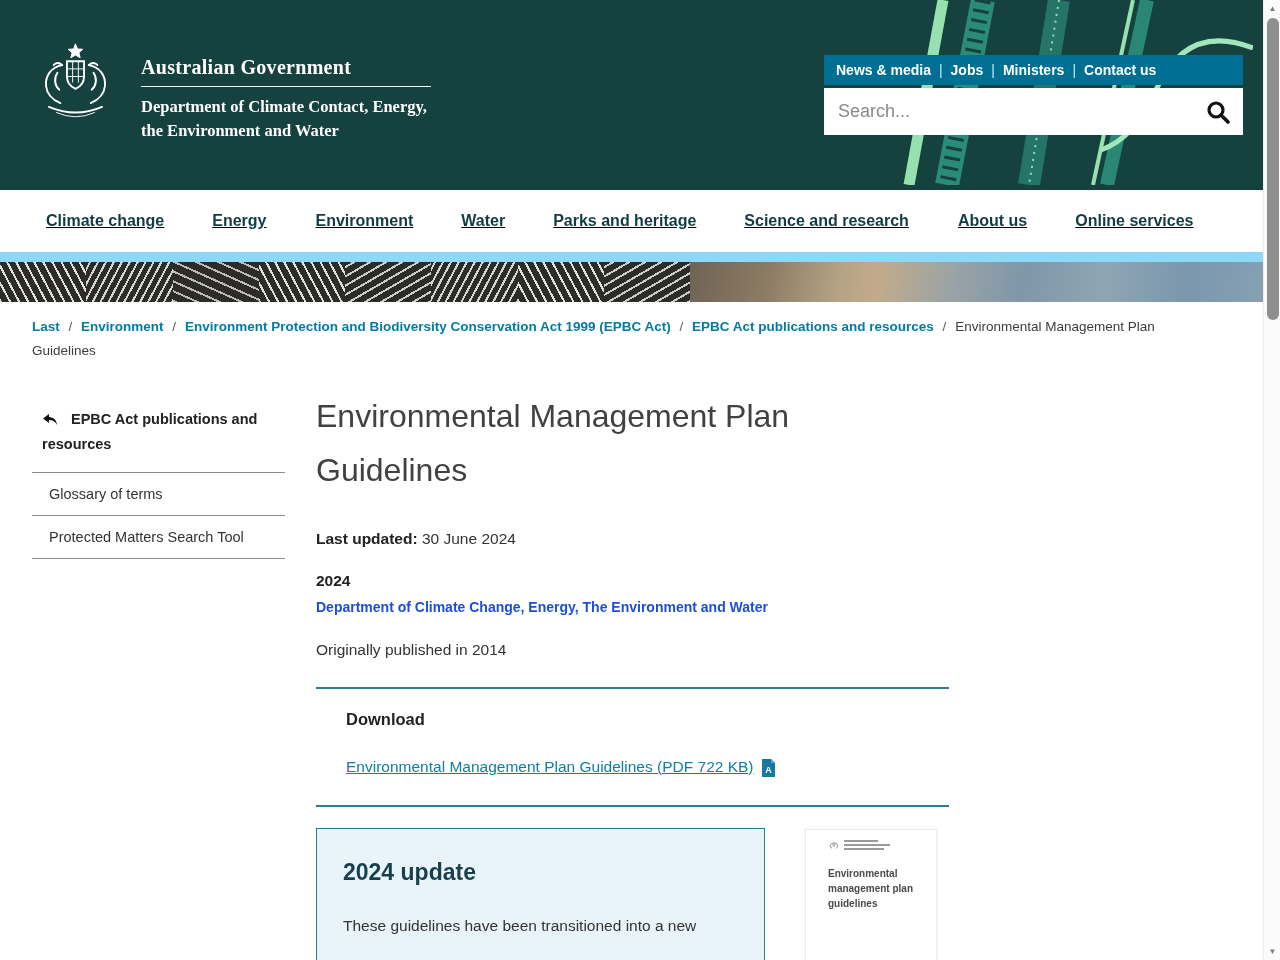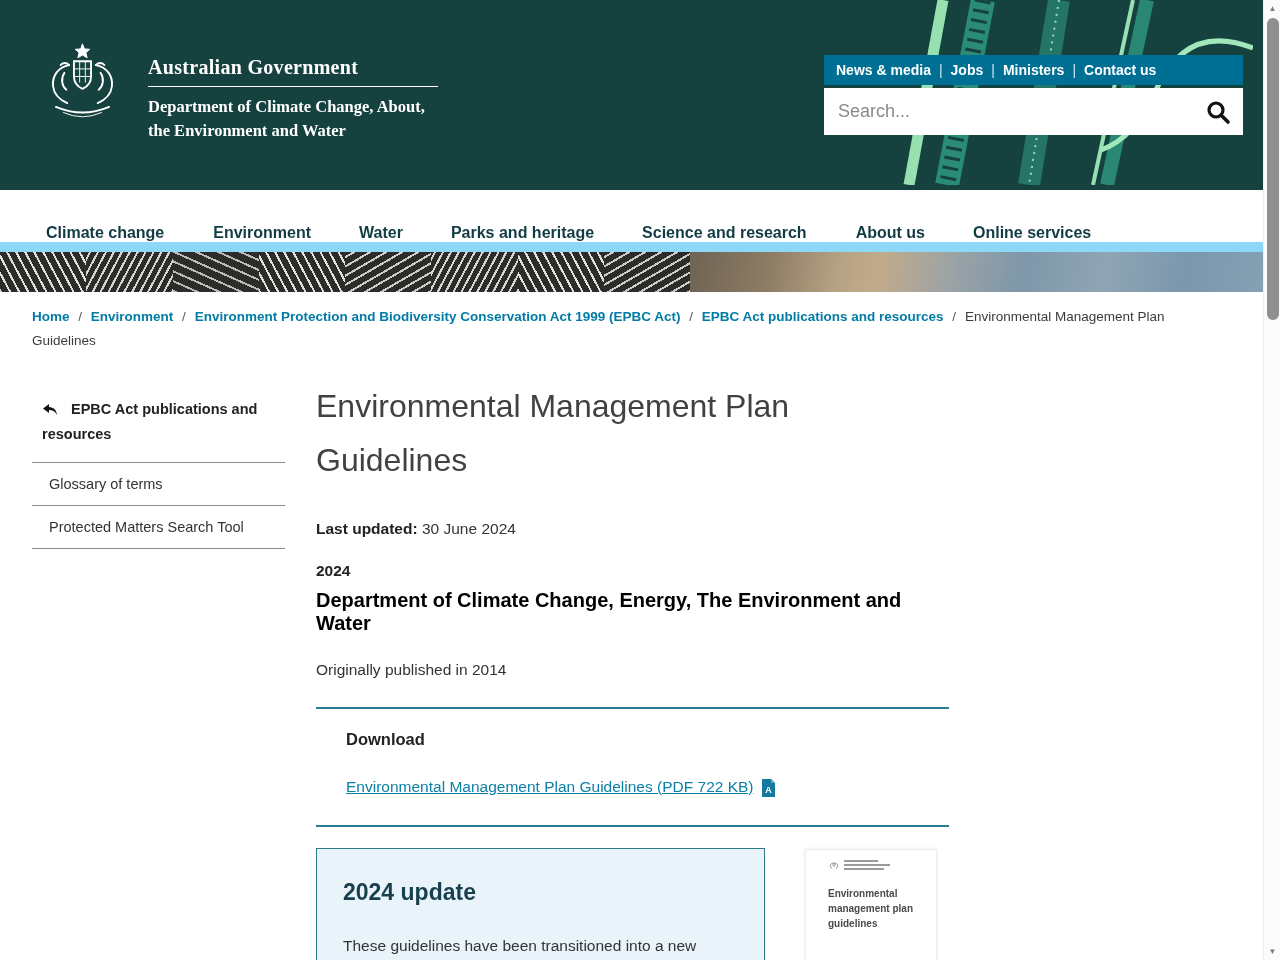--- a/index.html
+++ b/index.html
@@ -4,42 +4,42 @@
 <style>
   * { margin:0; padding:0; box-sizing:border-box; }
   html,body { width:1280px; height:960px; overflow:hidden; background:#fff;
               font-family:"Liberation Sans", sans-serif; }
   .viewport { position:relative; width:1280px; height:960px; }
   .page { position:absolute; left:0; top:0; width:1263px; height:960px; overflow:hidden; }
 
   
   .site-header { position:relative; width:100%; height:190px; background:#15413f; overflow:hidden; }
   .header-art { position:absolute; right:10px; top:0; width:430px; height:185px; opacity:.95; }
-  .logo-block { position:absolute; left:35px; top:38px; display:flex; align-items:flex-start; z-index:2; }
+  .logo-block { position:absolute; left:28px; top:38px; display:flex; align-items:flex-start; z-index:2; }
   .crest { width:95px; height:95px; margin-right:18px; }
   .logo-text { color:#fff; font-family:"Liberation Serif", serif; padding-top:18px; }
   .gov-name { font-size:20px; font-weight:bold; letter-spacing:.3px; }
   .logo-rule { width:290px; height:1px; background:#fff; margin:7px 0 8px 0; }
   .dept-name { font-size:16.5px; font-weight:bold; line-height:1.45; }
 
   .topbar { position:absolute; left:824px; top:55px; width:419px; height:30px;
             background:#006f94; display:flex; align-items:center; padding-left:12px; z-index:3; }
   .topbar a { color:#fff; font-size:14px; font-weight:bold; text-decoration:none; }
   .topbar .sep { color:#cfe9f2; margin:0 8px; font-size:14px; }
 
   .searchbar { position:absolute; left:824px; top:88px; width:419px; height:47px;
                background:#fff; display:flex; align-items:center; z-index:3; }
   .searchbar input { flex:1; border:none; outline:none; font-size:18px; color:#444;
                      padding:0 14px; font-family:"Liberation Sans", sans-serif; background:transparent; }
   .searchbar input::placeholder { color:#8a8a8a; }
   .search-btn { width:50px; height:47px; border:none; background:transparent; cursor:pointer;
                 display:flex; align-items:center; justify-content:center; }
 
   
-  .main-nav { width:100%; height:52px; background:#fff; display:flex; align-items:flex-end; }
+  .main-nav { width:100%; height:62px; background:#fff; display:flex; align-items:center;text-decoration:underline; }
   .main-nav a { display:flex; align-items:center; padding:0 24px; color:#123c44;
                 font-size:16px; font-weight:bold; text-decoration:none; }
   .main-nav a:first-child { margin-left:22px; }
   .nav-divider { width:1px; background:#cfe7ef; margin:0; }
 
   
   .banner-strip { width:100%; height:10px; background:#8dd7f7; }
   .banner { width:100%; height:40px; display:flex; overflow:hidden; background:#2e2c29; }
   .banner-pattern { display:flex; width:690px; height:100%; }
   .pat-seg { flex:1; height:100%; }
@@ -63,21 +63,21 @@
              color:#222; line-height:1.75; border-bottom:1px solid #8c8c8c; text-decoration:none; }
   .sb-back .back-ic { margin-right:9px; position:relative; top:2px; }
   .sb-item { display:block; padding:13px 0 13px 17px; font-size:14.5px; color:#333;
              border-bottom:1px solid #8c8c8c; text-decoration:none; }
 
   .main-col { width:633px; margin-left:31px; flex:none; }
   h1.page-title { font-size:32px; font-weight:400; color:#414141; line-height:54px; margin-top:22px; }
   .meta-updated { margin-top:33px; font-size:15.5px; color:#333; }
   .meta-updated b { color:#222; }
   .meta-year { margin-top:24px; font-size:15.5px; font-weight:bold; color:#222; }
-  .meta-dept { margin-top:9px; font-size:20px; font-weight:bold; color:#000000; }
+  .meta-dept { margin-top:9px; font-size:14px; font-weight:bold; color:#1d4ed8; }
   .meta-orig { margin-top:26px; font-size:15.5px; color:#333; }
 
   .teal-rule { border:none; border-top:2px solid #2a7d8f; margin:28px 0 0 0; }
   .download-block { padding:0 30px; }
   .dl-heading { margin-top:21px; font-size:16.5px; font-weight:bold; color:#222; }
   .dl-link { display:inline-flex; align-items:center; margin-top:27px; font-size:15.5px;
              color:#0b7fa6; text-decoration:underline; }
   .dl-row { line-height:1; }
   .dl-row + .dl-row { margin-top:0; }
   .file-ic { display:inline-block; margin-left:7px; position:relative; top:3px; }
@@ -131,21 +131,21 @@
             <path d="M36,26 C24,28 18,38 19,48 C20,58 27,63 34,66 M36,26 c-3,-3 -7,-3 -9,0 m4,8 c-4,6 -3,14 2,18"></path>
             <path d="M64,26 C76,28 82,38 81,48 C80,58 73,63 66,66 M64,26 c3,-3 7,-3 9,0 m-4,8 c4,6 3,14 -2,18"></path>
             <path d="M22,70 Q50,82 78,70"></path>
             <path d="M30,76 Q50,85 70,76" stroke-width="1"></path>
           </g>
         </svg>
         <div class="logo-text">
           <div class="gov-name">Australian Government</div>
           <div class="logo-rule"></div>
           <div class="dept-name">
-            <div>Department of Climate Change, About,</div>
+            <div>Department of Climate Contact, Energy,</div>
             <div>the Environment and Water</div>
           </div>
         </div>
       </div>
 
       <nav class="topbar">
         <a href="#">News &amp; media</a>
         <span class="sep">|</span>
         <a href="#">Jobs</a>
         <span class="sep">|</span>
@@ -160,20 +160,21 @@
           <svg width="26" height="26" viewBox="0 0 26 26" aria-hidden="true">
             <circle cx="11" cy="11" r="7" stroke="#111" stroke-width="3.2" fill="none"></circle>
             <line x1="16.2" y1="16.2" x2="23" y2="23" stroke="#111" stroke-width="3.6" stroke-linecap="round"></line>
           </svg>
         </button>
       </div>
     </header>
 
     <nav class="main-nav">
       <a href="#">Climate change</a>
+      <a href="#">Energy</a>
       <span class="nav-divider"></span>
       <a href="#">Environment</a>
       <a href="#">Water</a>
       <a href="#">Parks and heritage</a>
       <a href="#">Science and research</a>
       <span class="nav-divider"></span>
       <a href="#">About us</a>
       <a href="#">Online services</a>
     </nav>
 
@@ -186,21 +187,21 @@
         <div class="pat-seg pat-a"></div>
         <div class="pat-seg pat-d"></div>
         <div class="pat-seg pat-b"></div>
         <div class="pat-seg pat-a"></div>
         <div class="pat-seg pat-d"></div>
       </div>
       <div class="banner-photo"></div>
     </div>
 
     <nav class="breadcrumb">
-      <a href="#">Home</a>
+      <a href="#">Last</a>
       <span class="sep">/</span>
       <a href="#">Environment</a>
       <span class="sep">/</span>
       <a href="#">Environment Protection and Biodiversity Conservation Act 1999 (EPBC Act)</a>
       <span class="sep">/</span>
       <a href="#">EPBC Act publications and resources</a>
       <span class="sep">/</span>
       <span>Environmental Management Plan Guidelines</span>
     </nav>
 

